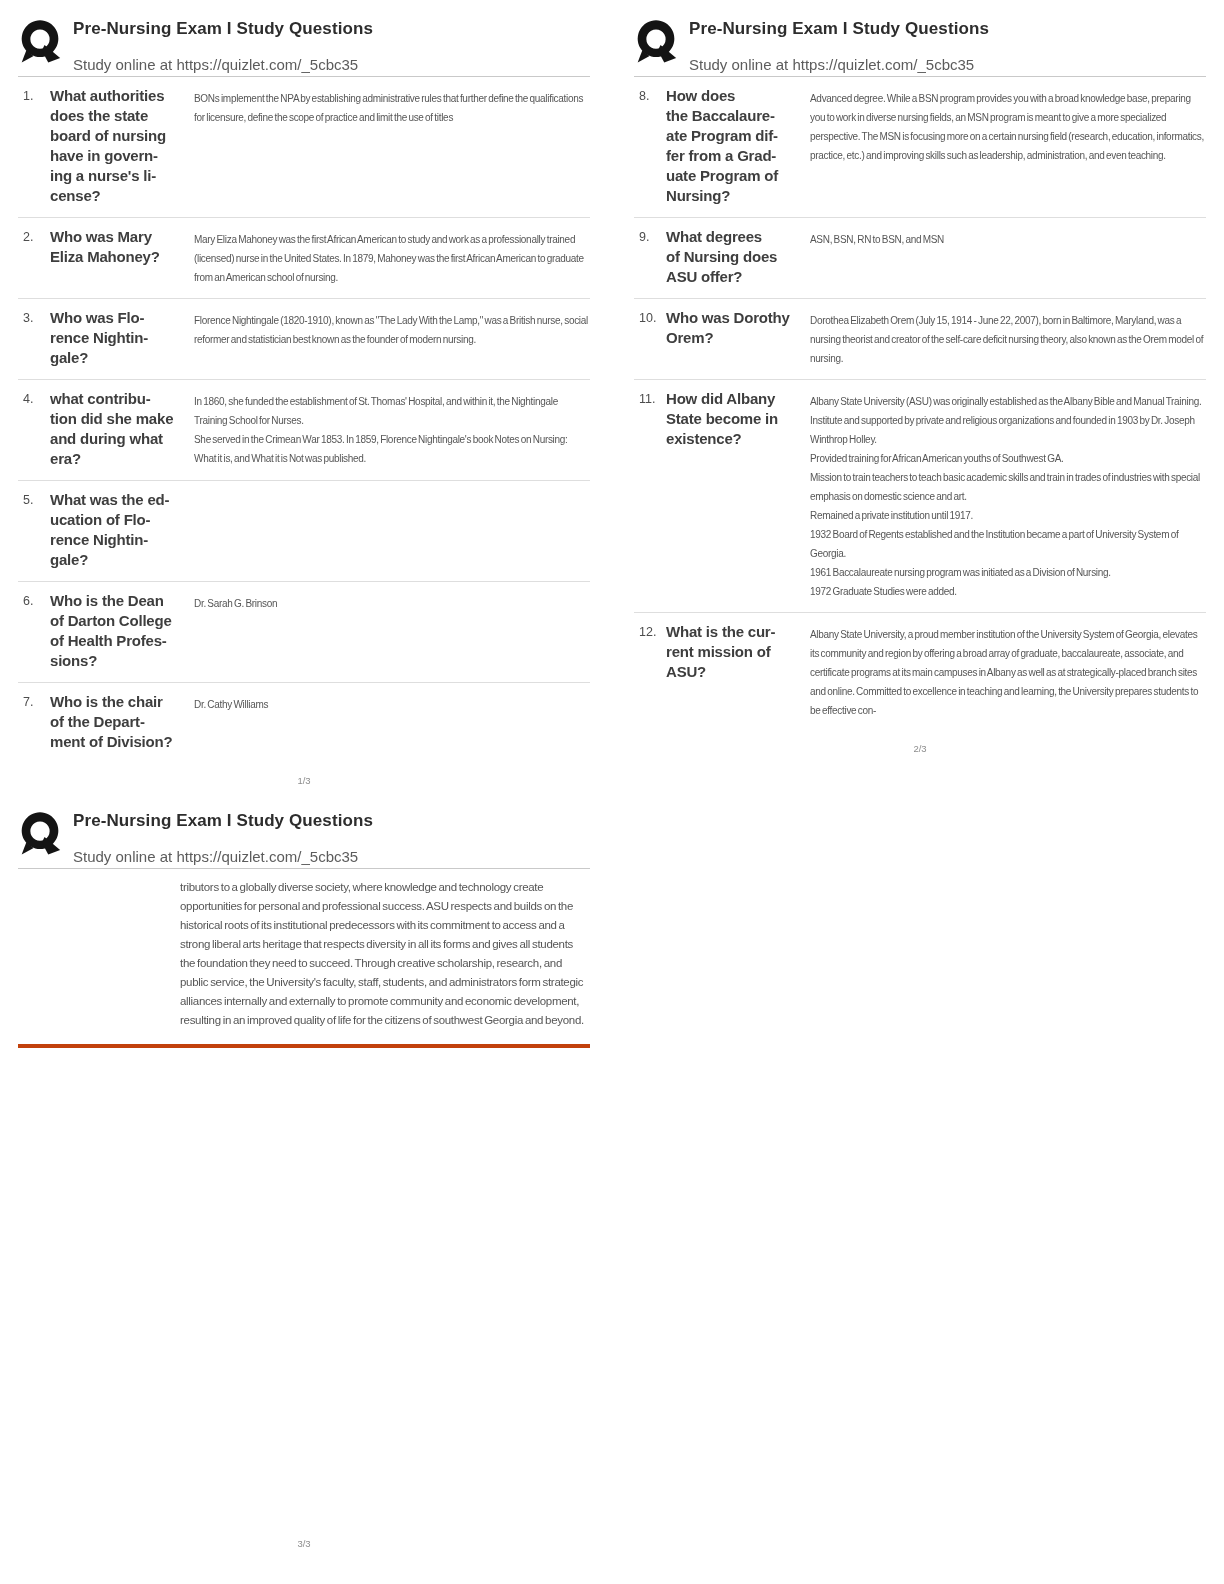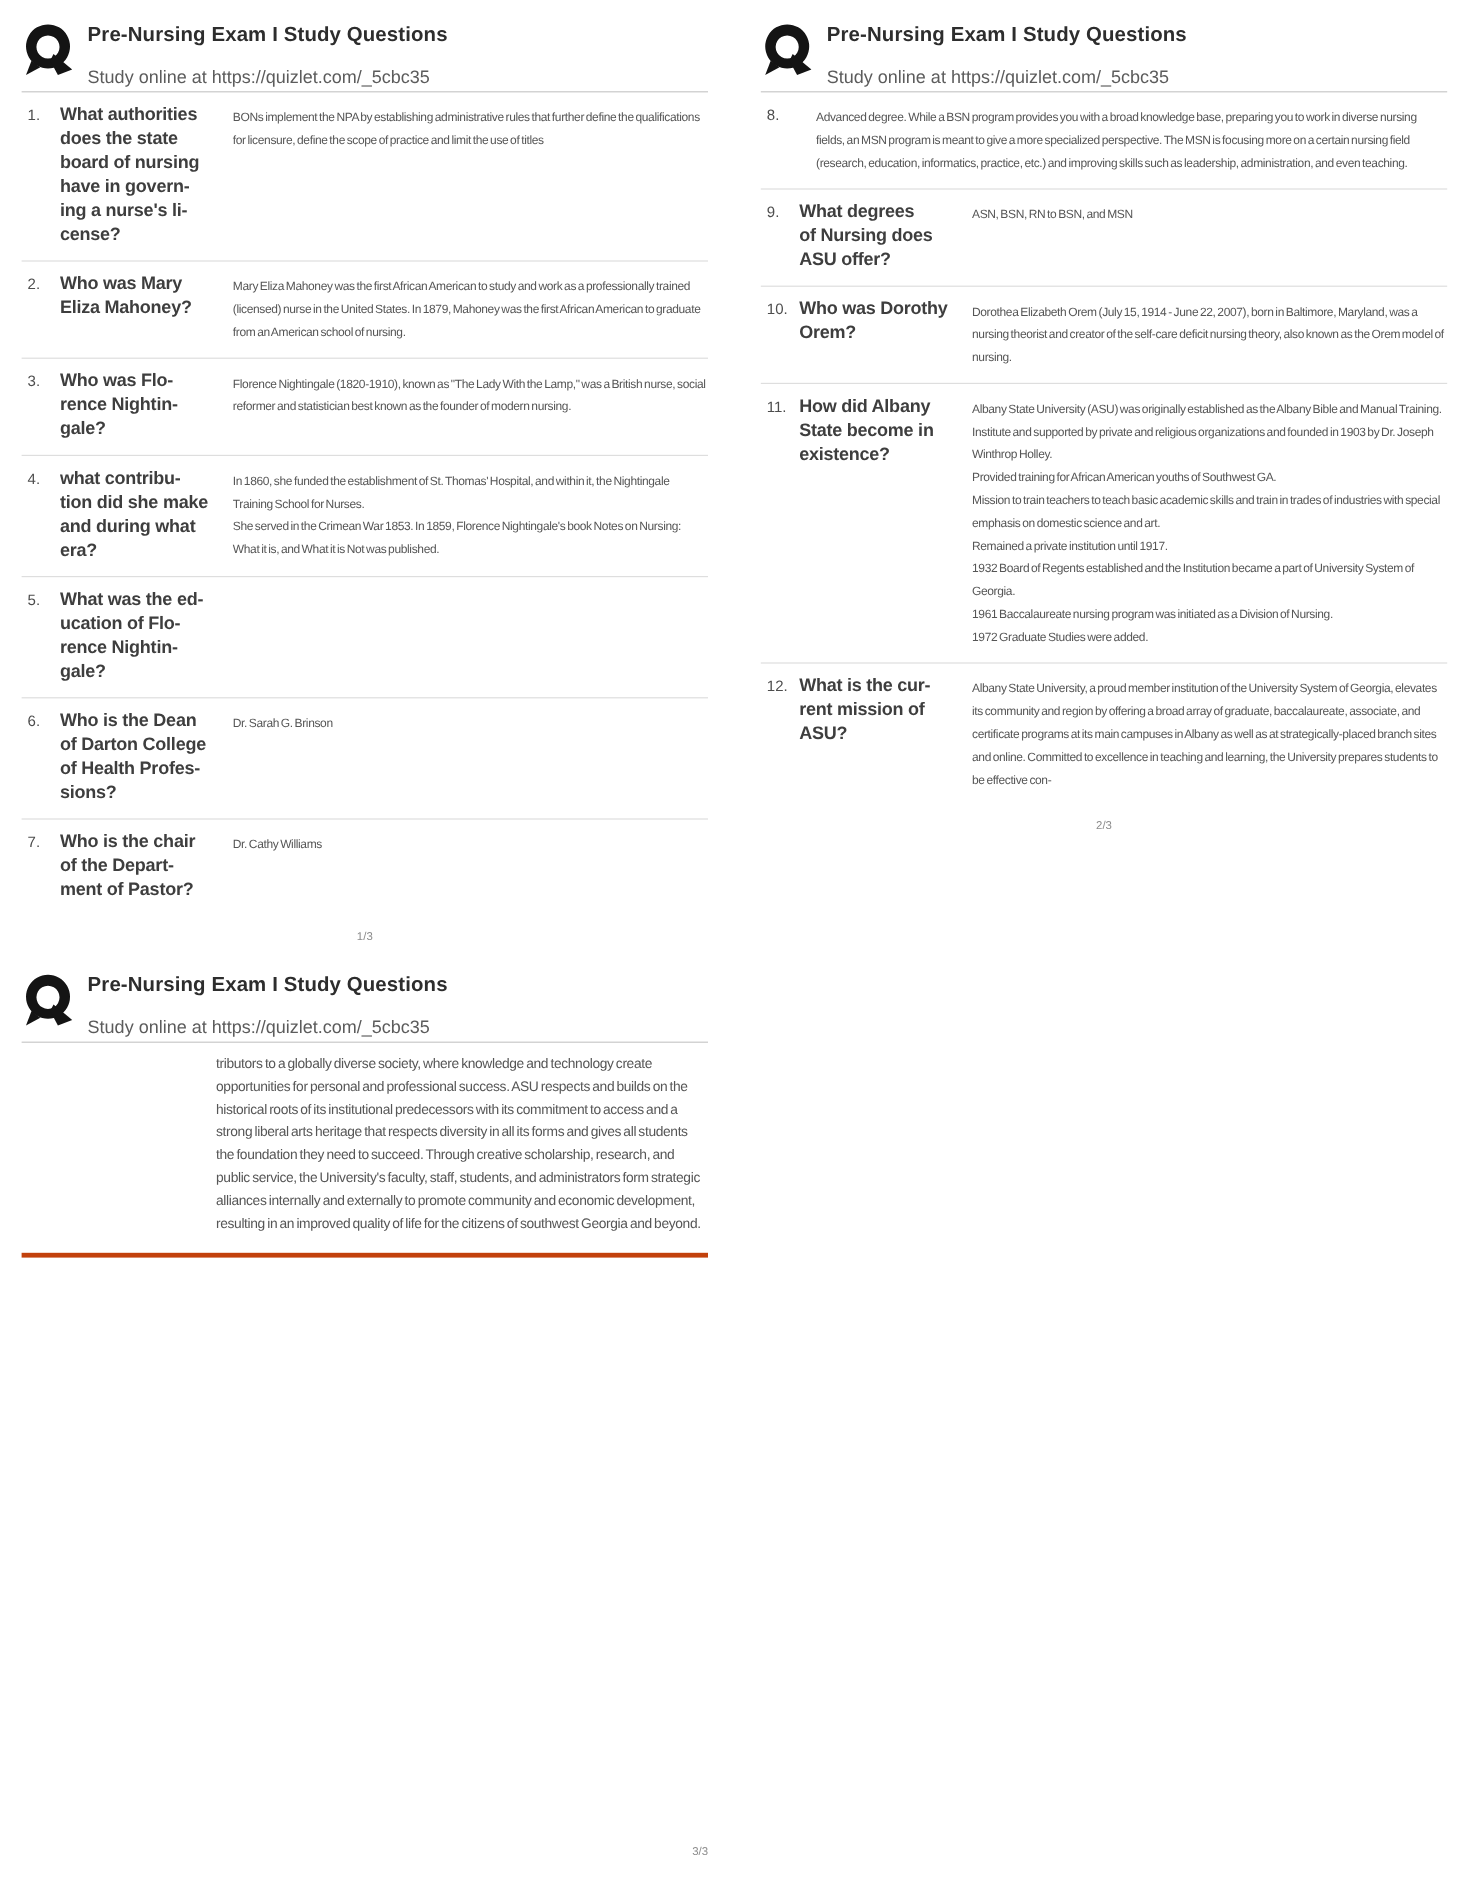--- a/index.html
+++ b/index.html
@@ -28,21 +28,21 @@
   .a   { flex:1; margin-left:14px; font-size:10px; color:#565656; line-height:19px;
          white-space:pre-line; letter-spacing:-0.3px; word-spacing:-1px; padding-top:3px; }
 
   .pfoot { text-align:center; font-size:9.5px; color:#8c8c8c; margin-top:12px; }
 
   .cont-wrap { border-bottom:4px solid #c2410c; padding:9px 0 14px; }
   .cont { margin-left:162px; font-size:11.5px; color:#565656; line-height:19px;
           white-space:pre-line; letter-spacing:-0.3px; word-spacing:-1px; }
 
   #sheet-foot { position:absolute; left:18px; top:1538px; width:572px;
-                text-align:right; font-size:9.5px; color:#8c8c8c; }
+                text-align:center; font-size:9.5px; color:#8c8c8c; }
 </style>
 </head>
 <body>
 
 <div class="sheet">
 
   <div class="panel" id="panel1">
     <div class="hdr">
 
   <svg class="logo" viewBox="0 0 48 50">
@@ -107,21 +107,21 @@
 of Darton College
 of Health Profes-
 sions?</div>
     <div class="a">Dr. Sarah G. Brinson</div>
   </div>
 
   <div class="row">
     <div class="num">7.</div>
     <div class="q">Who is the chair
 of the Depart-
-ment of Pastor?</div>
+ment of Division?</div>
     <div class="a">Dr. Cathy Williams</div>
   </div>
 </div>
     <div class="pfoot">1/3</div>
   </div>
 
   <div class="panel" id="panel2">
     <div class="hdr">
 
   <svg class="logo" viewBox="0 0 48 50">
@@ -131,20 +131,26 @@
   </svg>
 
       <div class="hdr-text">
         <div class="title">Pre-Nursing Exam I Study Questions</div>
         <div class="subtitle">Study online at https://quizlet.com/_5cbc35</div>
       </div>
     </div>
     <div class="rows">
   <div class="row">
     <div class="num">8.</div>
+    <div class="q">How does
+the Baccalaure-
+ate Program dif-
+fer from a Grad-
+uate Program of
+Nursing?</div>
     <div class="a">Advanced degree. While a BSN program provides you with a broad knowledge base, preparing you to work in diverse nursing fields, an MSN program is meant to give a more specialized perspective. The MSN is focusing more on a certain nursing field (research, education, informatics, practice, etc.) and improving skills such as leadership, administration, and even teaching.</div>
   </div>
 
   <div class="row">
     <div class="num">9.</div>
     <div class="q">What degrees
 of Nursing does
 ASU offer?</div>
     <div class="a">ASN, BSN, RN to BSN, and MSN</div>
   </div>

